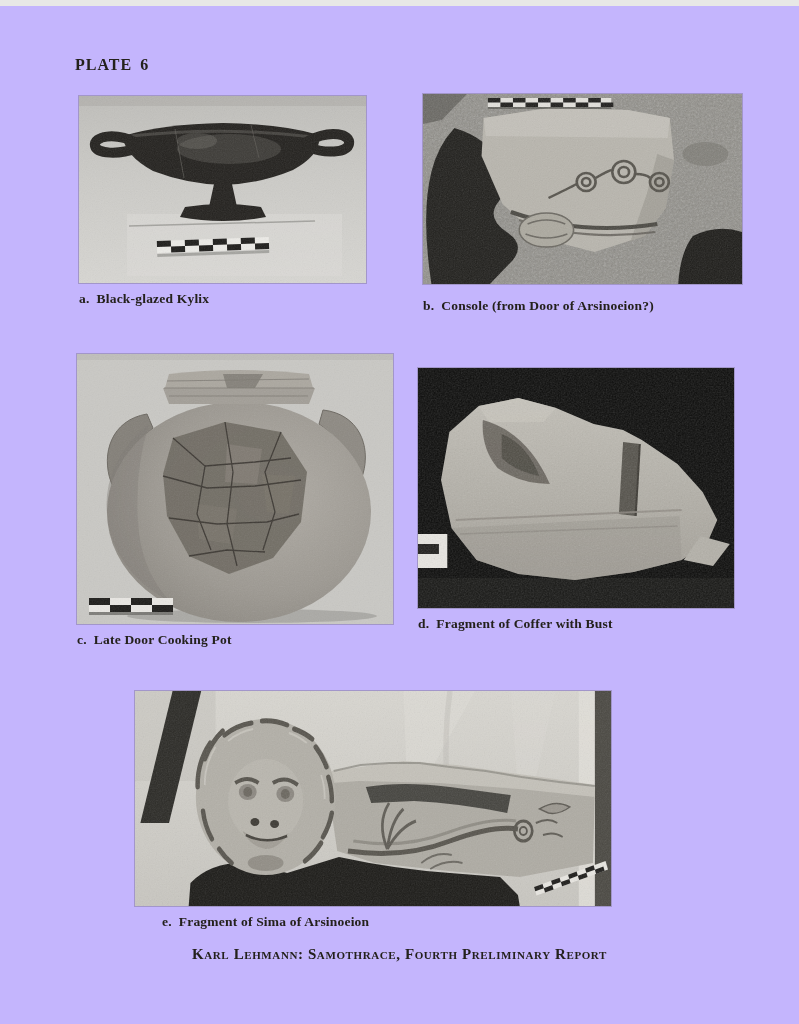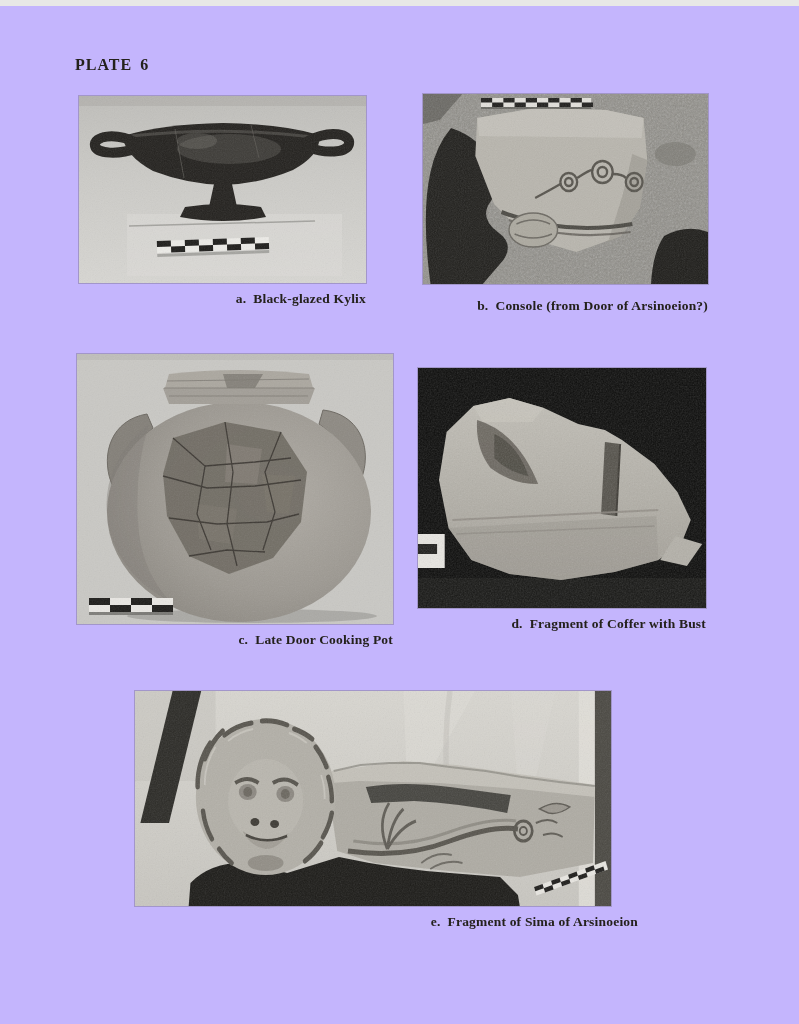--- a/index.html
+++ b/index.html
@@ -12,21 +12,21 @@
     position:absolute;left:75px;top:51px;
     font-size:16px;font-weight:600;letter-spacing:1px;line-height:1;
     word-spacing:3px;
   }
   .fig{position:absolute;margin:0;padding:0;}
   .photo{
     width:100%;background:#c9c8c4;outline:1px solid rgba(60,58,52,.25);
   }
   .photo svg{display:block;width:100%;height:100%;}
   .cap{
-    margin-top:8px;text-align:right;font-size:13.5px;font-weight:600;
+    margin-top:8px;text-align:left;font-size:13.5px;font-weight:600;
     letter-spacing:.2px;white-space:nowrap;line-height:1.15;
   }
   .cap .ltr{margin-right:7px;}
   .cap-shift{position:relative;left:27px;}
   .cap-b{margin-top:14px;}
   .footer{
     position:absolute;left:0;right:0;top:939px;text-align:center;
     font-size:15px;font-weight:600;font-variant:small-caps;
     letter-spacing:.6px;line-height:1.2;
   }
@@ -84,21 +84,21 @@
           <rect x="78" y="156" width="112" height="3" fill="#8f8e8a" opacity=".7"></rect>
         </g>
         <rect width="287" height="187" filter="url(#fa-n)"></rect>
       </svg>
     </div>
     <figcaption class="cap">
       <span class="ltr">a.</span><span>Black-glazed Kylix</span>
     </figcaption>
   </figure>
 
-  <figure class="fig" style="left:423px;top:88px;width:285px;">
+  <figure class="fig" style="left:423px;top:88px;width:319px;">
     <div class="photo" style="height:190px;" role="img" aria-label="Carved stone console with spiral volutes lying in excavated earth, scale bar at top">
       <svg viewBox="0 0 305 190" preserveAspectRatio="none">
         <defs>
           <filter id="fb-n">
               <feTurbulence type="fractalNoise" baseFrequency="0.45" numOctaves="3"></feTurbulence>
               <feColorMatrix type="saturate" values="0"></feColorMatrix>
               <feComponentTransfer>
                 <feFuncA type="table" tableValues="0 0.35"></feFuncA>
               </feComponentTransfer>
             </filter>
@@ -209,21 +209,21 @@
           <rect x="12" y="258" width="84" height="3" fill="#6b6a66" opacity=".8"></rect>
         </g>
         <rect width="316" height="270" filter="url(#fc-n)"></rect>
       </svg>
     </div>
     <figcaption class="cap">
       <span class="ltr">c.</span><span>Late Door Cooking Pot</span>
     </figcaption>
   </figure>
 
-  <figure class="fig" style="left:418px;top:362px;width:288px;">
+  <figure class="fig" style="left:418px;top:362px;width:316px;">
     <div class="photo" style="height:240px;background:#0c0c0b;" role="img" aria-label="Light stone coffer fragment photographed on black background, white scale at left">
       <svg viewBox="0 0 302 240" preserveAspectRatio="none">
         <defs>
           <linearGradient id="fd-stone" x1="0" y1="0" x2="0" y2="1">
             <stop offset="0" stop-color="#c1beb6"></stop>
               <stop offset=".55" stop-color="#b2afa7"></stop>
               <stop offset="1" stop-color="#a39f97"></stop>
           </linearGradient>
           <filter id="fd-n">
               <feTurbulence type="fractalNoise" baseFrequency="0.7" numOctaves="3"></feTurbulence>
@@ -343,14 +343,15 @@
             <rect x="70" y="4.5" width="10" height="4.5" fill="#1d1c1a"></rect>
         </g>
         <rect width="532" height="215" filter="url(#fe-n)"></rect>
       </svg>
     </div>
     <figcaption class="cap cap-shift">
       <span class="ltr">e.</span><span>Fragment of Sima of Arsinoeion</span>
     </figcaption>
   </figure>
 
+  <div class="footer">Karl Lehmann: Samothrace, Fourth Preliminary Report</div>
 
 </div>
 
 </body></html>

